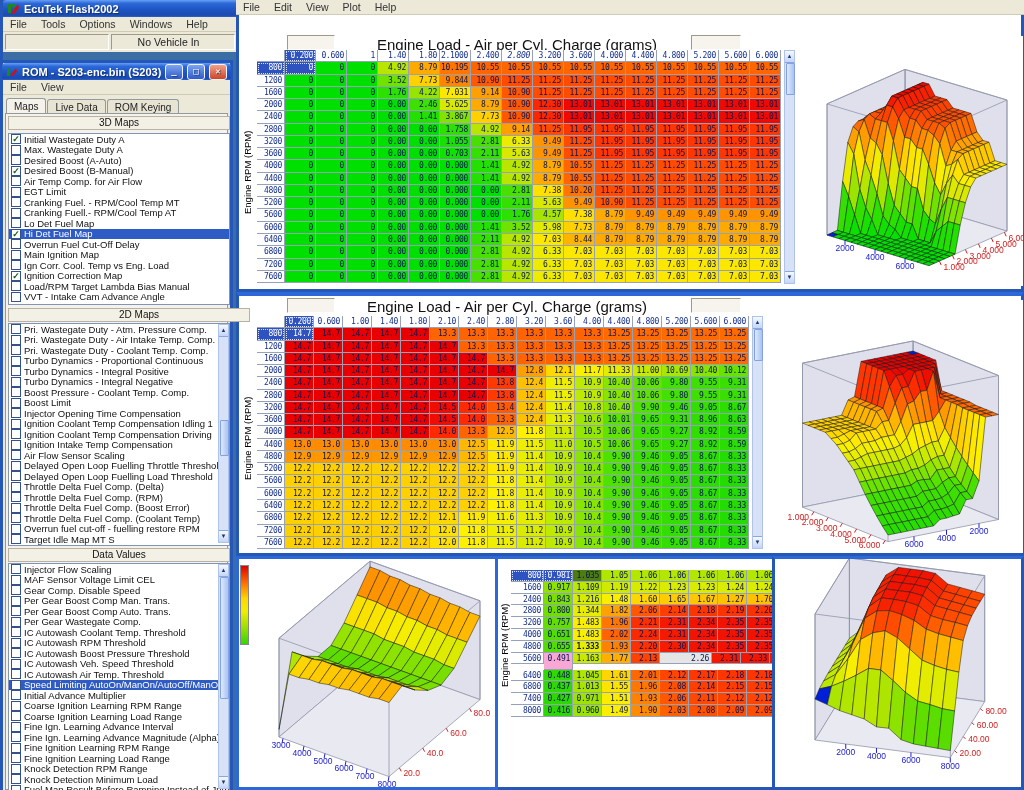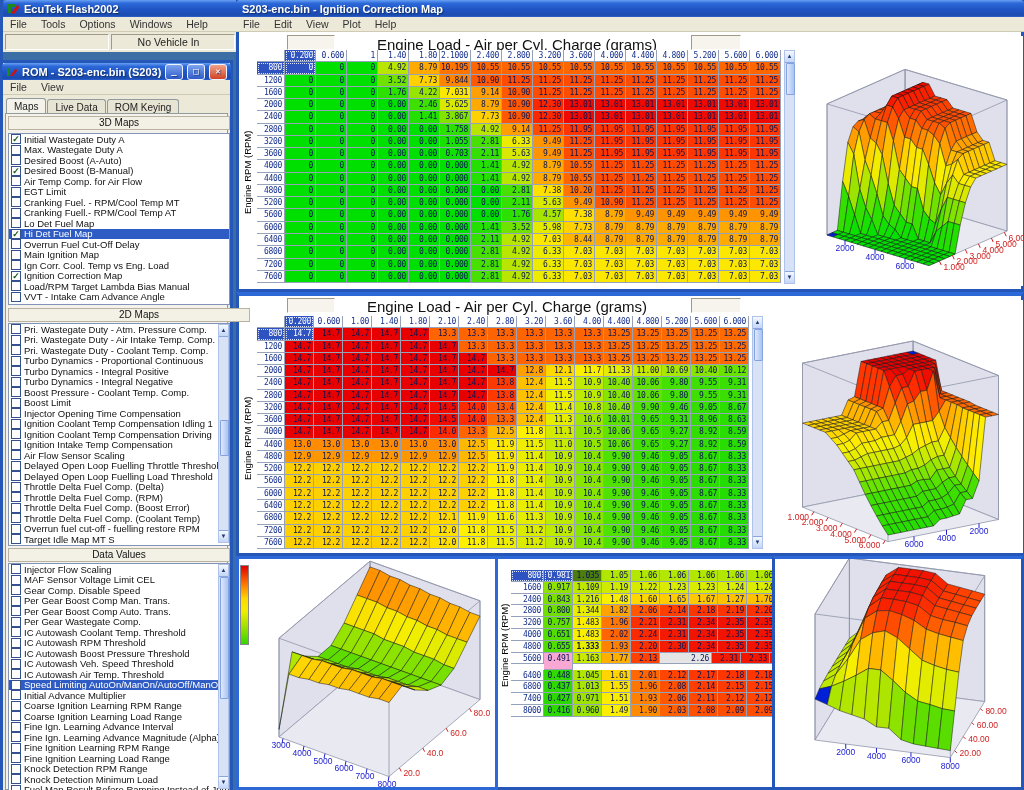--- a/index.html
+++ b/index.html
@@ -724,23 +724,20 @@
         <line x1="89.65" y1="228.95" x2="87.4" y2="232.54999999999998" stroke="#d02020" stroke-width="1"></line>
         <text x="84.65" y="236.95" fill="#d02020" font-size="8.5" text-anchor="end">4.000</text>
         <line x1="103.9" y1="234.7" x2="101.65" y2="238.29999999999998" stroke="#d02020" stroke-width="1"></line>
         <text x="98.9" y="242.7" fill="#d02020" font-size="8.5" text-anchor="end">5.000</text>
         <line x1="118.15" y1="240.45" x2="115.9" y2="244.04999999999998" stroke="#d02020" stroke-width="1"></line>
         <text x="113.15" y="248.45" fill="#d02020" font-size="8.5" text-anchor="end">6.000</text>
       </svg>
   </div>
 
   <div class="win" id="ign-win" style="left:236px;top:0;width:788px;height:292px;background:#fff;border:3px solid #2457b8;border-top:none;">
-    <div class="tbar" style="margin:0 -3px;padding-left:6px;">
-      <span>S203-enc.bin - Ignition Correction Map</span>
-    </div>
     <div class="mbar" style="margin:0 -3px;">
         <span class="mitem">File</span>
         <span class="mitem">Edit</span>
         <span class="mitem">View</span>
         <span class="mitem">Plot</span>
         <span class="mitem">Help</span>
       </div>
     <div class="hband" style="left:18px;top:36px;width:520px;">Engine Load - Air per Cyl. Charge (grams)</div>
     <div class="vbox" style="left:48px;top:35px;width:46px;height:13px;"></div>
     <div class="vbox" style="left:452px;top:35px;width:48px;height:13px;"></div>
@@ -748,21 +745,21 @@
     <div class="mt" id="ign-table" style="left:18px;top:50px;">
         <div class="mtrow">
           <div class="mtc hdr" style="width: 28px; height: 12.28px; line-height: 12.28px;"></div>
           <div class="mtc hdr selc" style="width: 31px; height: 12.28px; line-height: 12.28px;">0.200</div>
           <div class="mtc hdr" style="width: 31px; height: 12.28px; line-height: 12.28px;">0.600</div>
           <div class="mtc hdr" style="width: 31px; height: 12.28px; line-height: 12.28px;">1</div>
           <div class="mtc hdr" style="width: 31px; height: 12.28px; line-height: 12.28px;">1.40</div>
           <div class="mtc hdr" style="width: 31px; height: 12.28px; line-height: 12.28px;">1.80</div>
           <div class="mtc hdr" style="width: 31px; height: 12.28px; line-height: 12.28px;">2.1000</div>
           <div class="mtc hdr" style="width: 31px; height: 12.28px; line-height: 12.28px;">2.400</div>
-          <div class="mtc hdr" style="width: 31px; height: 12.28px; line-height: 12.28px;">2.800</div>
+          <div class="mtc hdr" style="width: 31px; height: 12.28px; line-height: 12.28px; font-style: italic;">2.800</div>
           <div class="mtc hdr" style="width: 31px; height: 12.28px; line-height: 12.28px;">3.200</div>
           <div class="mtc hdr" style="width: 31px; height: 12.28px; line-height: 12.28px;">3.600</div>
           <div class="mtc hdr" style="width: 31px; height: 12.28px; line-height: 12.28px;">4.000</div>
           <div class="mtc hdr" style="width: 31px; height: 12.28px; line-height: 12.28px;">4.400</div>
           <div class="mtc hdr" style="width: 31px; height: 12.28px; line-height: 12.28px;">4.800</div>
           <div class="mtc hdr" style="width: 31px; height: 12.28px; line-height: 12.28px;">5.200</div>
           <div class="mtc hdr" style="width: 31px; height: 12.28px; line-height: 12.28px;">5.600</div>
           <div class="mtc hdr" style="width: 31px; height: 12.28px; line-height: 12.28px;">6.000</div>
         </div>
         <div class="mtrow">

